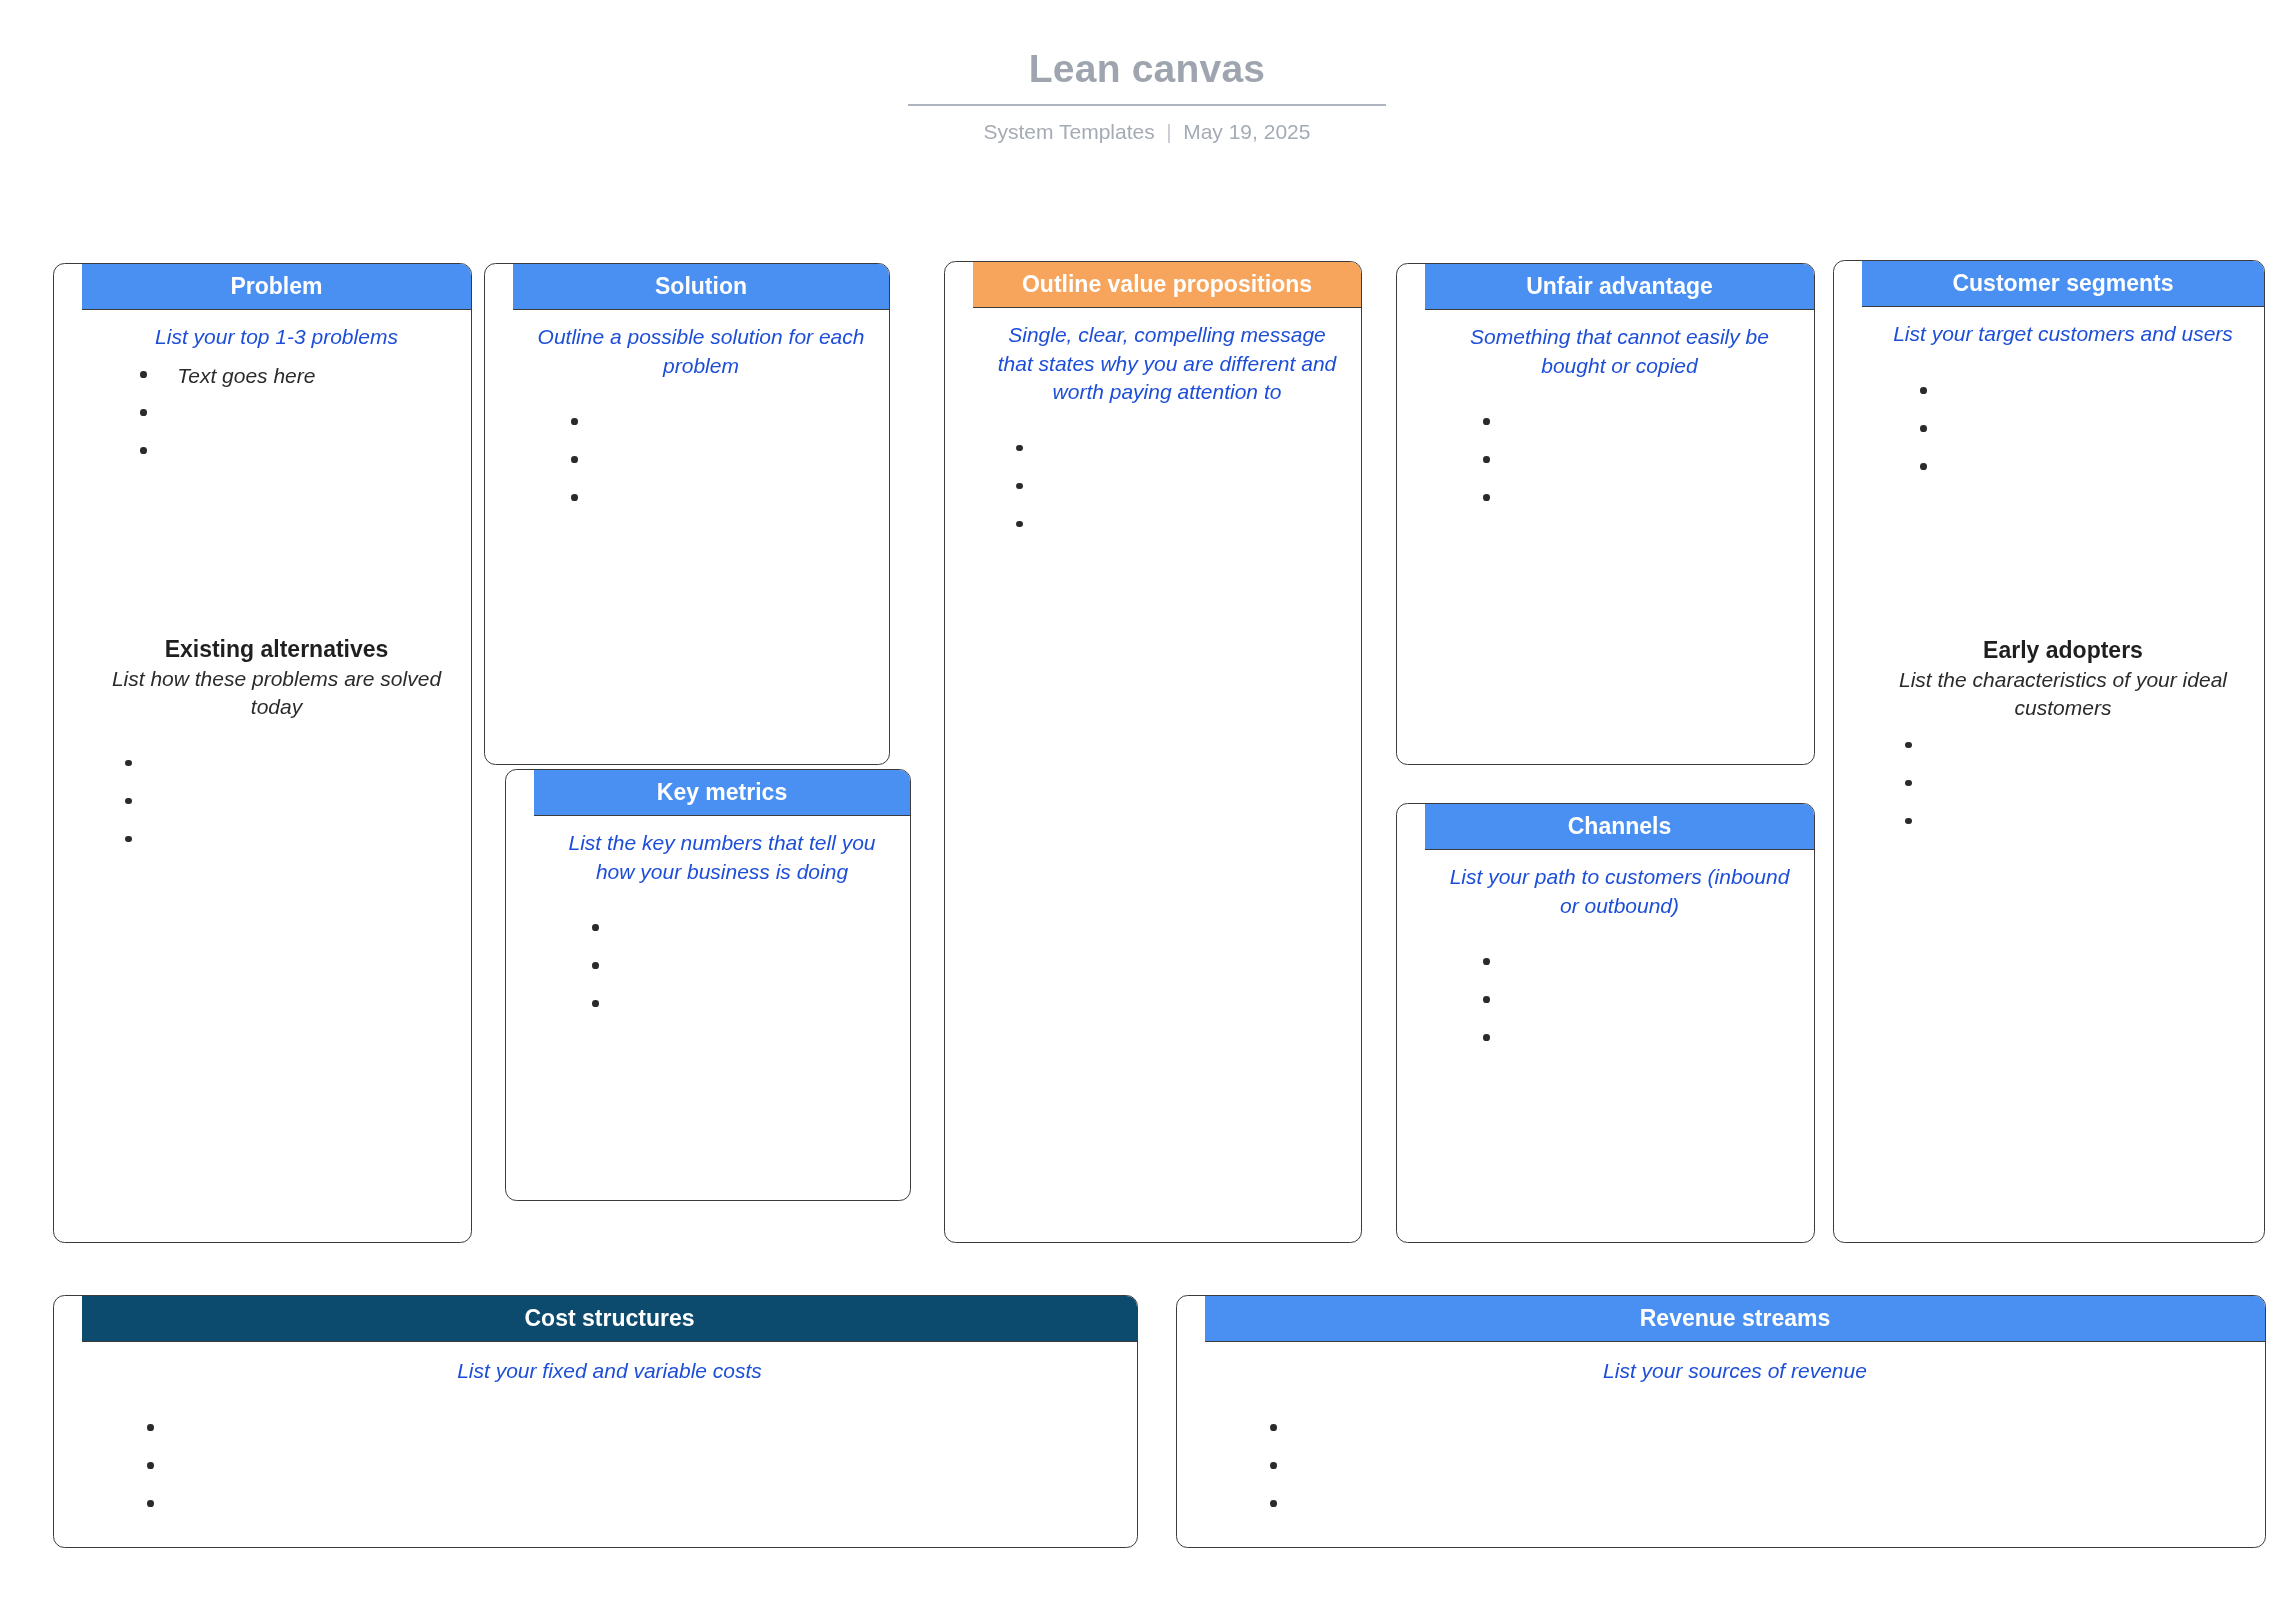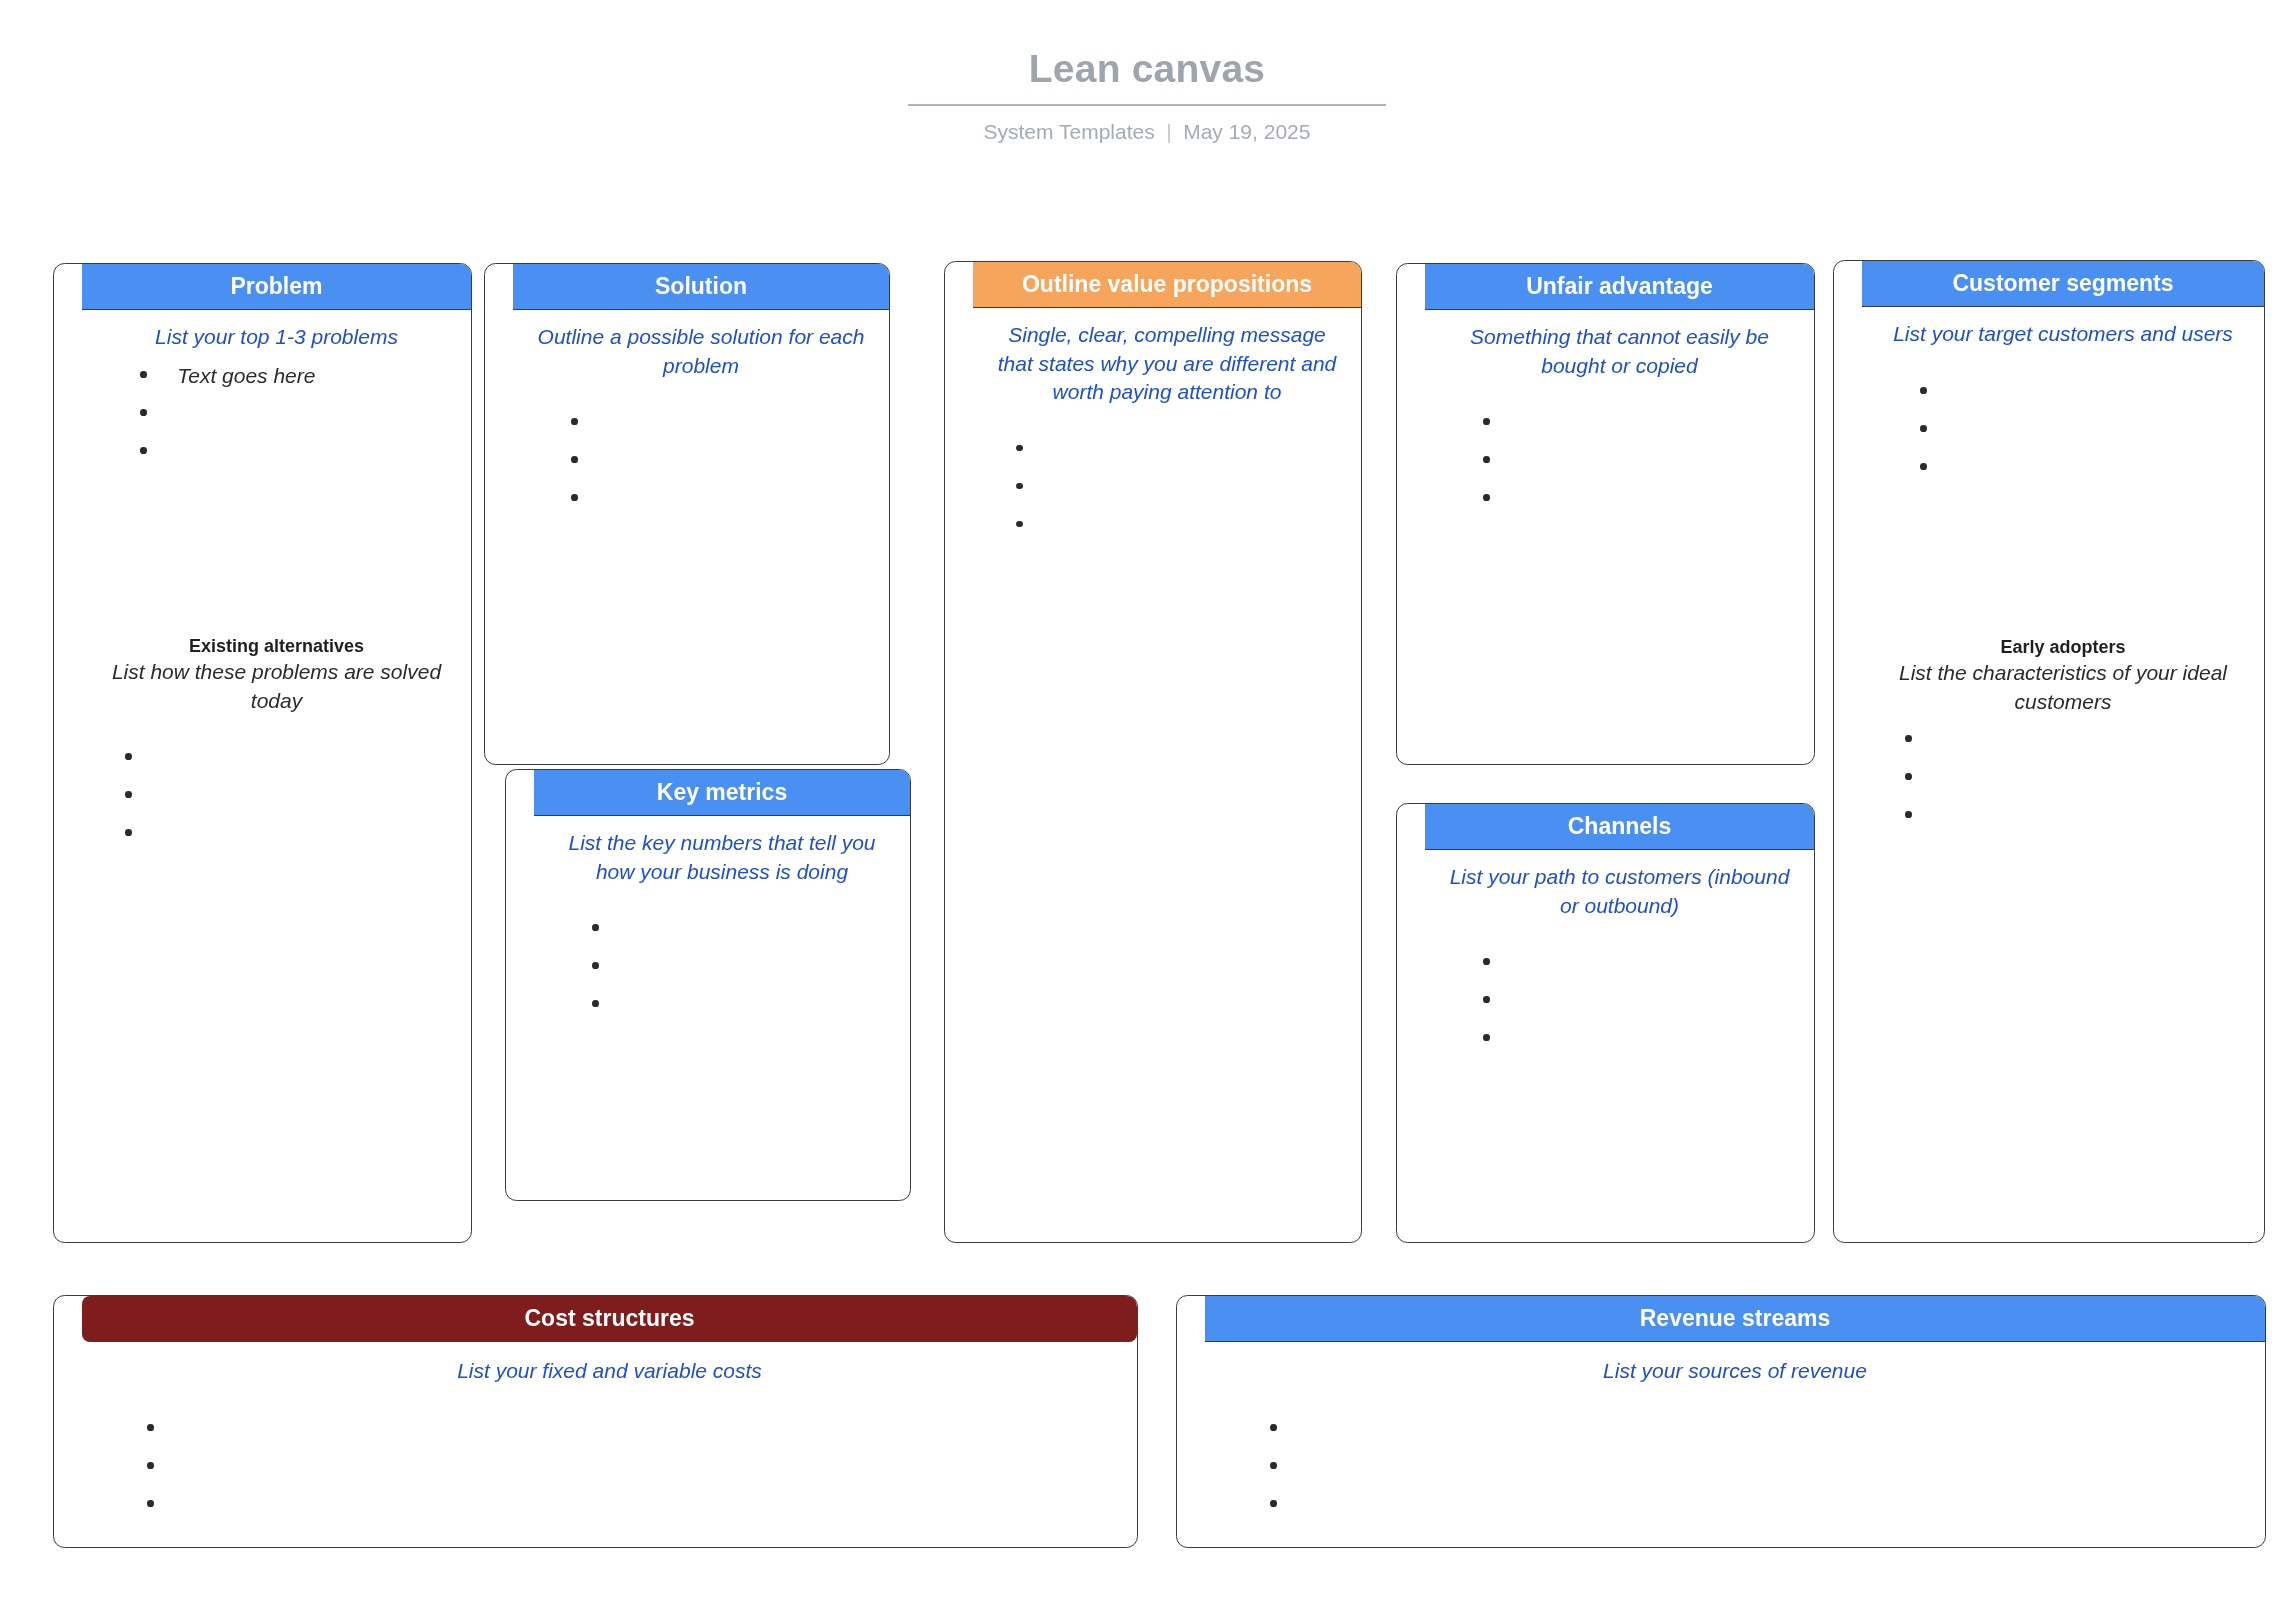--- a/index.html
+++ b/index.html
@@ -137,21 +137,21 @@
   .list-gap-md { margin-top: 32.5px; }
   .list-gap-sm { margin-top: 13.4px; }
 
   
   .subsection {
     position: absolute;
     left: 15.3px;
     right: 15.3px;
   }
   .sub-title {
-    font-size: 18px;
+    font-size: 23px;
     font-weight: bold;
     color: #1f1f1f;
     text-align: center;
     line-height: 1.3;
   }
   .sub-hint {
     font-size: 21px;
     font-style: italic;
     color: #2b2b2b;
     text-align: center;
@@ -299,21 +299,21 @@
       <div class="hint">List your path to customers (inbound or outbound)</div>
       <ul class="bullets list-gap-md">
         <li><span class="txt"></span></li>
         <li><span class="txt"></span></li>
         <li><span class="txt"></span></li>
       </ul>
     </div>
   </div>
 
   <div class="card wide-card" id="card-cost-structures">
-    <div class="card-head" style="background: #7f1d1d; border-radius: 8px;">
+    <div class="card-head" style="background: #0c4a6e;">
       <span class="card-title">Cost structures</span>
     </div>
     <div class="card-body">
       <div class="hint">List your fixed and variable costs</div>
       <ul class="bullets list-gap-md">
         <li><span class="txt"></span></li>
         <li><span class="txt"></span></li>
         <li><span class="txt"></span></li>
       </ul>
     </div>

